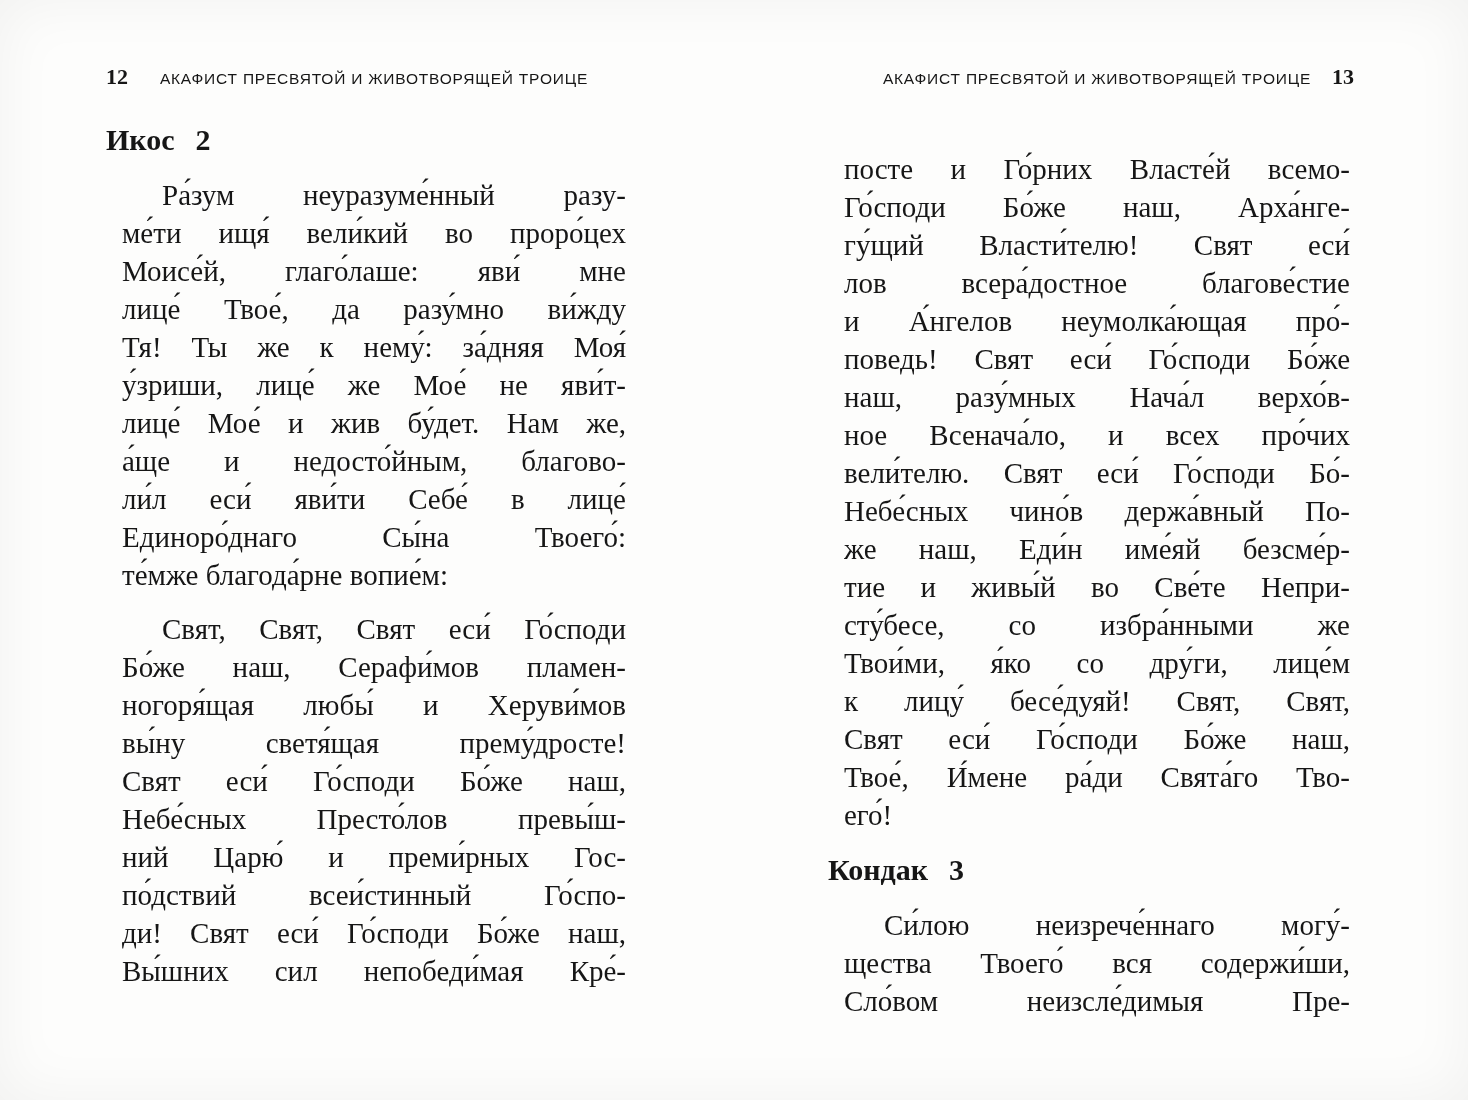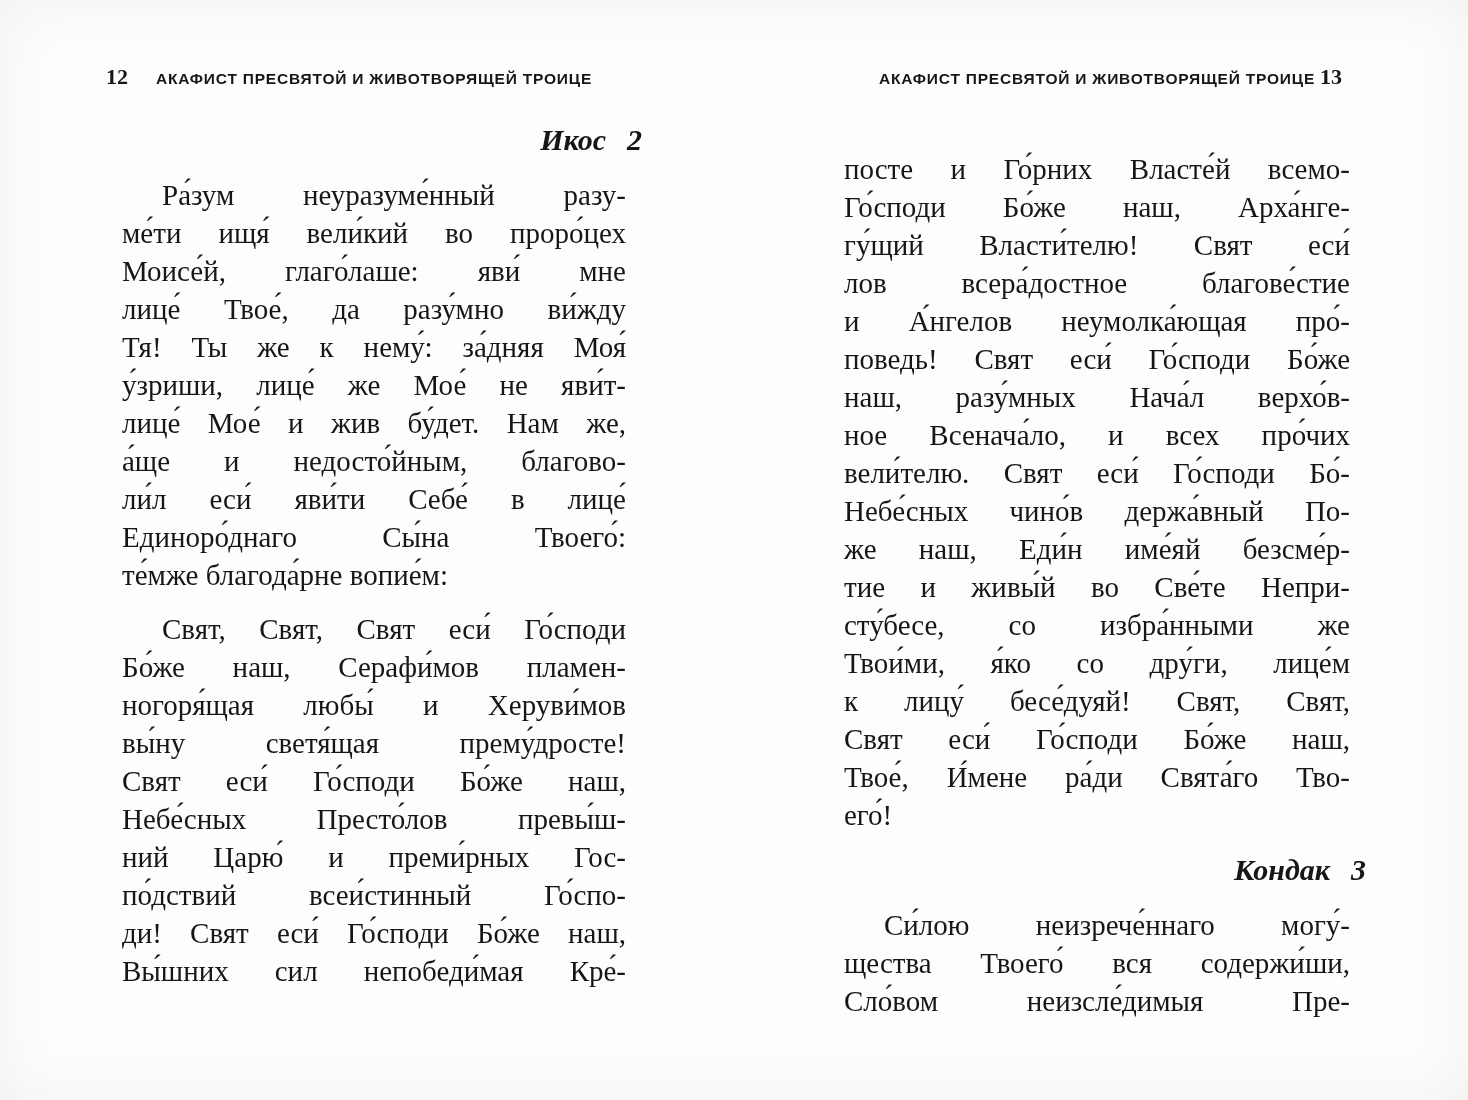--- a/index.html
+++ b/index.html
@@ -25,43 +25,42 @@
     display: flex;
     align-items: baseline;
     margin-bottom: 30px;
   }
   .page-number {
     min-width: 46px;
     font-family: "Liberation Serif", serif;
     font-size: 22px;
     font-weight: bold;
   }
-  .page-number.right-num { text-align: left; }
+  .page-number.right-num { text-align: center; }
   .header-spacer { min-width: 46px; }
   .running-title {
     flex: 1;
     text-align: center;
     font-family: "Liberation Sans", sans-serif;
-    font-weight: bold;
+    font-weight: normal;
     font-size: 15.5px;
     letter-spacing: 0.8px;
     white-space: nowrap;
   }
 
   .page-body { font-size: 29px; line-height: 38px; }
   .page-right .page-body { padding-top: 14px; }
 
   .heading {
-    text-align: right;
+    text-align: left;
     font-weight: bold;
     font-size: 30px;
     line-height: 40px;
     margin: 10px 0 14px 0;
     word-spacing: 0.45em;
-    font-style: italic;
   }
   .para { margin: 16px; }
   .line {
     text-align: justify;
     text-align-last: justify;
     overflow: hidden;
     white-space: nowrap;
   }
   .line { white-space: normal; } 
   .line.flush { text-align-last: left; }

